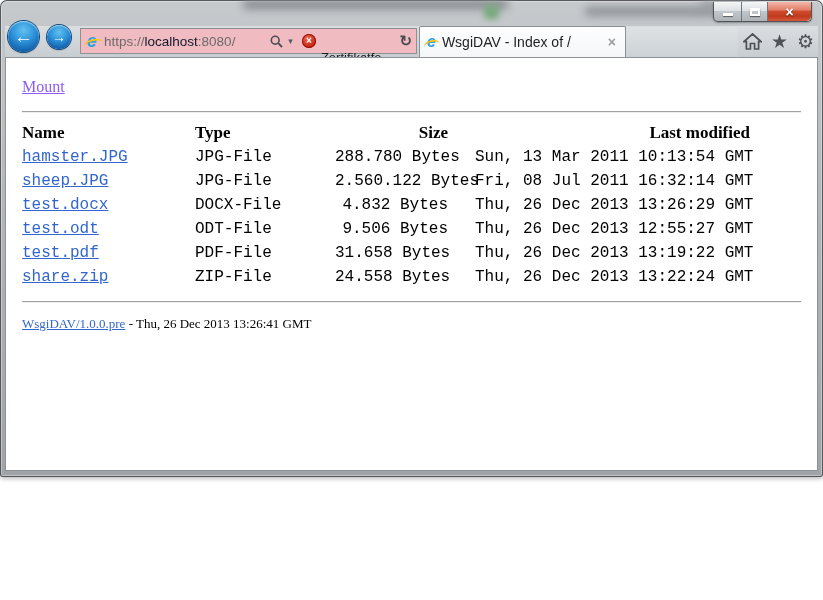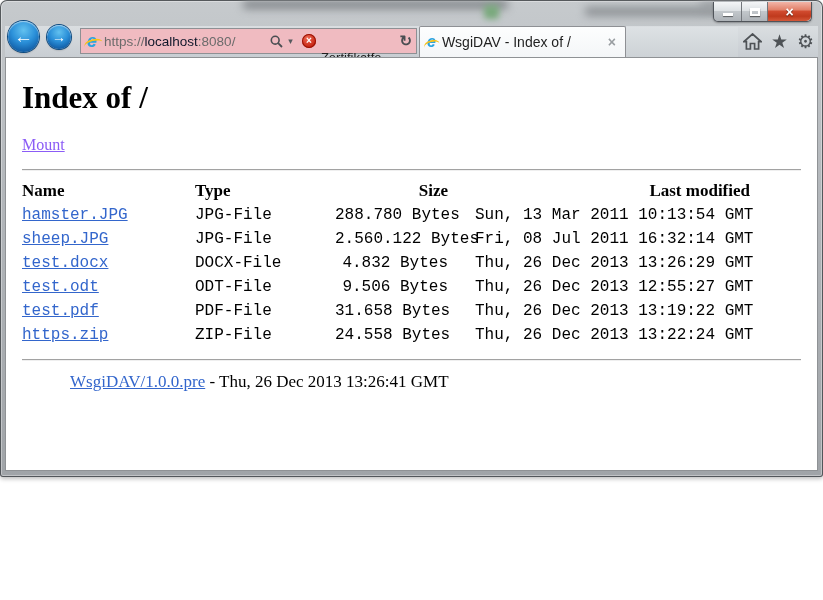--- a/index.html
+++ b/index.html
@@ -104,21 +104,21 @@
   table.dir th { font:bold 17px "Liberation Serif","DejaVu Serif",serif; text-align:left;
                  height:24px; vertical-align:middle; padding:0; }
   table.dir th.num, table.dir th.date-h { text-align:right; }
   table.dir td { font:16px "Liberation Mono","DejaVu Sans Mono",monospace; height:24px;
                  vertical-align:middle; padding:0; white-space:nowrap; }
   table.dir td.size { text-align:right; }
   table.dir td.date { padding-left:27px; }
   a.file { color:#3366cc; text-decoration:underline; cursor:pointer; }
 
   p.auth { margin-top:14px; font-size:17px; line-height:17px; }
-  p.server { margin-top:13px; font-size:17px; line-height:16px;margin-left:48px; }
+  p.server { margin-top:13px; font-size:13px; line-height:16px; }
   a.wsgidav { color:#3366cc; text-decoration:underline; cursor:pointer; }
 </style>
 </head>
 <body>
 
 <div class="screenshot">
   <div class="window">
 
     <div class="titlebar">
       <div class="blob blob1"></div>
@@ -172,21 +172,20 @@
       <div class="toolbar-icons">
         <svg class="home-svg" viewBox="0 0 19 17">
           <path d="M9.5 1 L18 8.6 L15.6 8.6 L15.6 16 L11.6 16 L11.6 10.5 L7.4 10.5 L7.4 16 L3.4 16 L3.4 8.6 L1 8.6 Z" fill="none" stroke="#4e5256" stroke-width="1.7"></path>
         </svg>
         <span class="tool-glyph">★</span>
         <span class="tool-glyph">⚙</span>
       </div>
     </div>
 
     <div class="content">
-      <h1 class="page-title">Index of /</h1>
 
       <p class="mount-line">
         <a class="mount">Mount</a>
       </p>
 
       <hr class="divider">
 
       <table class="dir">
         <colgroup>
             <col class="c1">
@@ -227,21 +226,21 @@
             <td class="size">9.506 Bytes</td>
             <td class="date">Thu, 26 Dec 2013 12:55:27 GMT</td>
           </tr>
           <tr>
             <td><a class="file">test.pdf</a></td>
             <td>PDF-File</td>
             <td class="size">31.658 Bytes</td>
             <td class="date">Thu, 26 Dec 2013 13:19:22 GMT</td>
           </tr>
           <tr>
-            <td><a class="file">https.zip</a></td>
+            <td><a class="file">share.zip</a></td>
             <td>ZIP-File</td>
             <td class="size">24.558 Bytes</td>
             <td class="date">Thu, 26 Dec 2013 13:22:24 GMT</td>
           </tr>
         </tbody>
       </table>
 
       <hr class="divider divider2">
 
       <p class="server">

